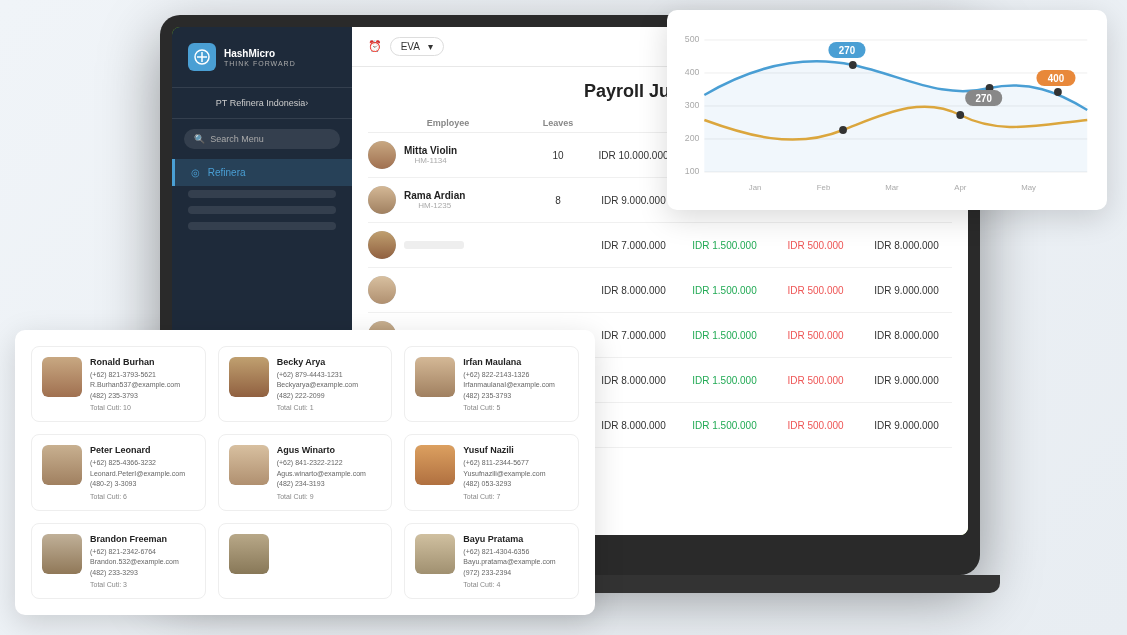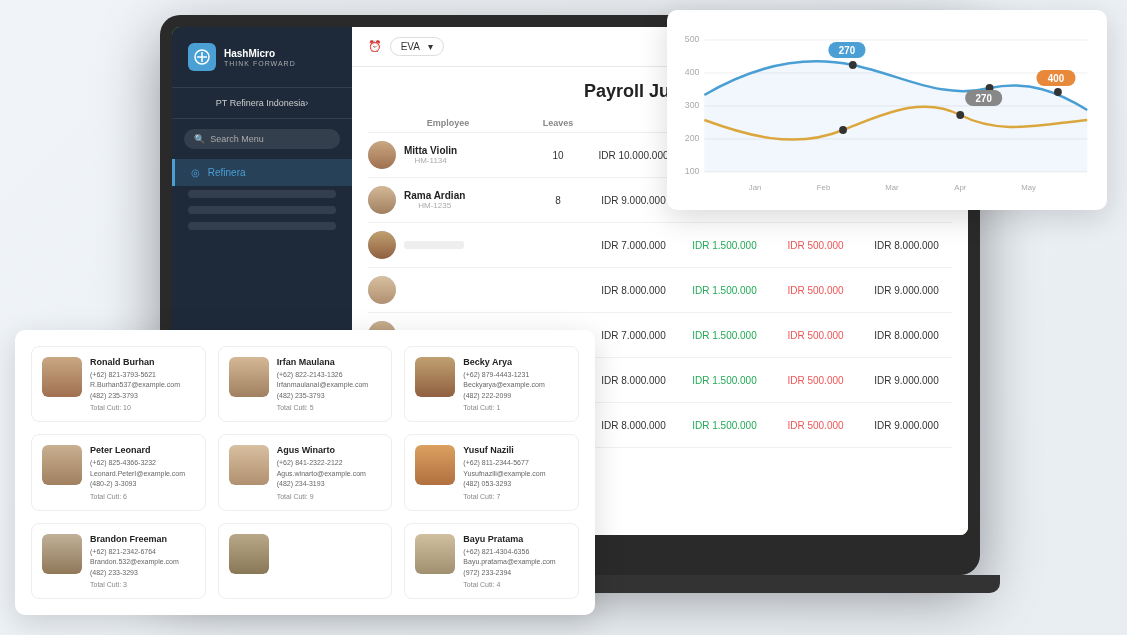--- a/index.html
+++ b/index.html
@@ -476,46 +476,46 @@
       <div class="emp-card-detail">
         <div>(+62) 821-3793-5621</div>
         <div>R.Burhan537@example.com</div>
         <div>(482) 235-3793</div>
       </div>
       <div class="emp-card-cuti">Total Cuti: 10</div>
     </div>
   </div>
   <div class="emp-card">
     <div class="emp-card-avatar">
+        <div class="face face-3"></div>
+      </div>
+    <div class="emp-card-info">
+      <div class="emp-card-name">Becky Arya</div>
+      <div class="emp-card-detail">
+        <div>(+62) 879-4443-1231</div>
+        <div>Beckyarya@example.com</div>
+        <div>(482) 222-2099</div>
+      </div>
+      <div class="emp-card-cuti">Total Cuti: 1</div>
+    </div>
+  </div>
+  <div class="emp-card">
+    <div class="emp-card-avatar">
         <div class="face face-2"></div>
       </div>
     <div class="emp-card-info">
       <div class="emp-card-name">Irfan Maulana</div>
       <div class="emp-card-detail">
         <div>(+62) 822-2143-1326</div>
         <div>IrfanmaulanaI@example.com</div>
         <div>(482) 235-3793</div>
       </div>
       <div class="emp-card-cuti">Total Cuti: 5</div>
     </div>
   </div>
-  <div class="emp-card">
-    <div class="emp-card-avatar">
-        <div class="face face-3"></div>
-      </div>
-    <div class="emp-card-info">
-      <div class="emp-card-name">Becky Arya</div>
-      <div class="emp-card-detail">
-        <div>(+62) 879-4443-1231</div>
-        <div>Beckyarya@example.com</div>
-        <div>(482) 222-2099</div>
-      </div>
-      <div class="emp-card-cuti">Total Cuti: 1</div>
-    </div>
-  </div>
 
   <div class="emp-card">
     <div class="emp-card-avatar">
         <div class="face face-5"></div>
       </div>
     <div class="emp-card-info">
       <div class="emp-card-name">Peter Leonard</div>
       <div class="emp-card-detail">
         <div>(+62) 825-4366-3232</div>
         <div>Leonard.PeterI@example.com</div>

